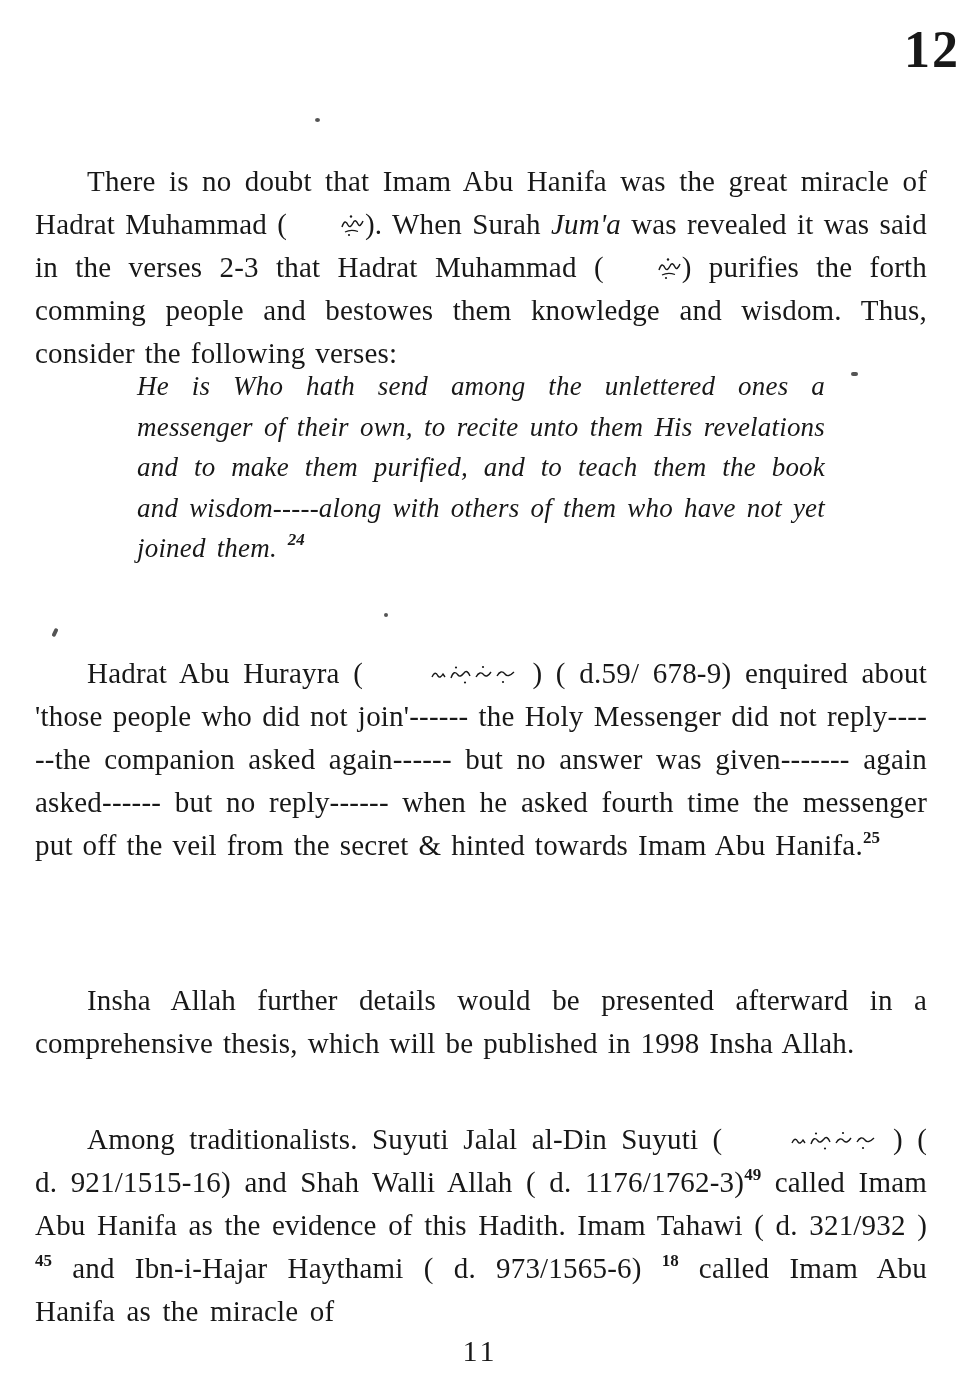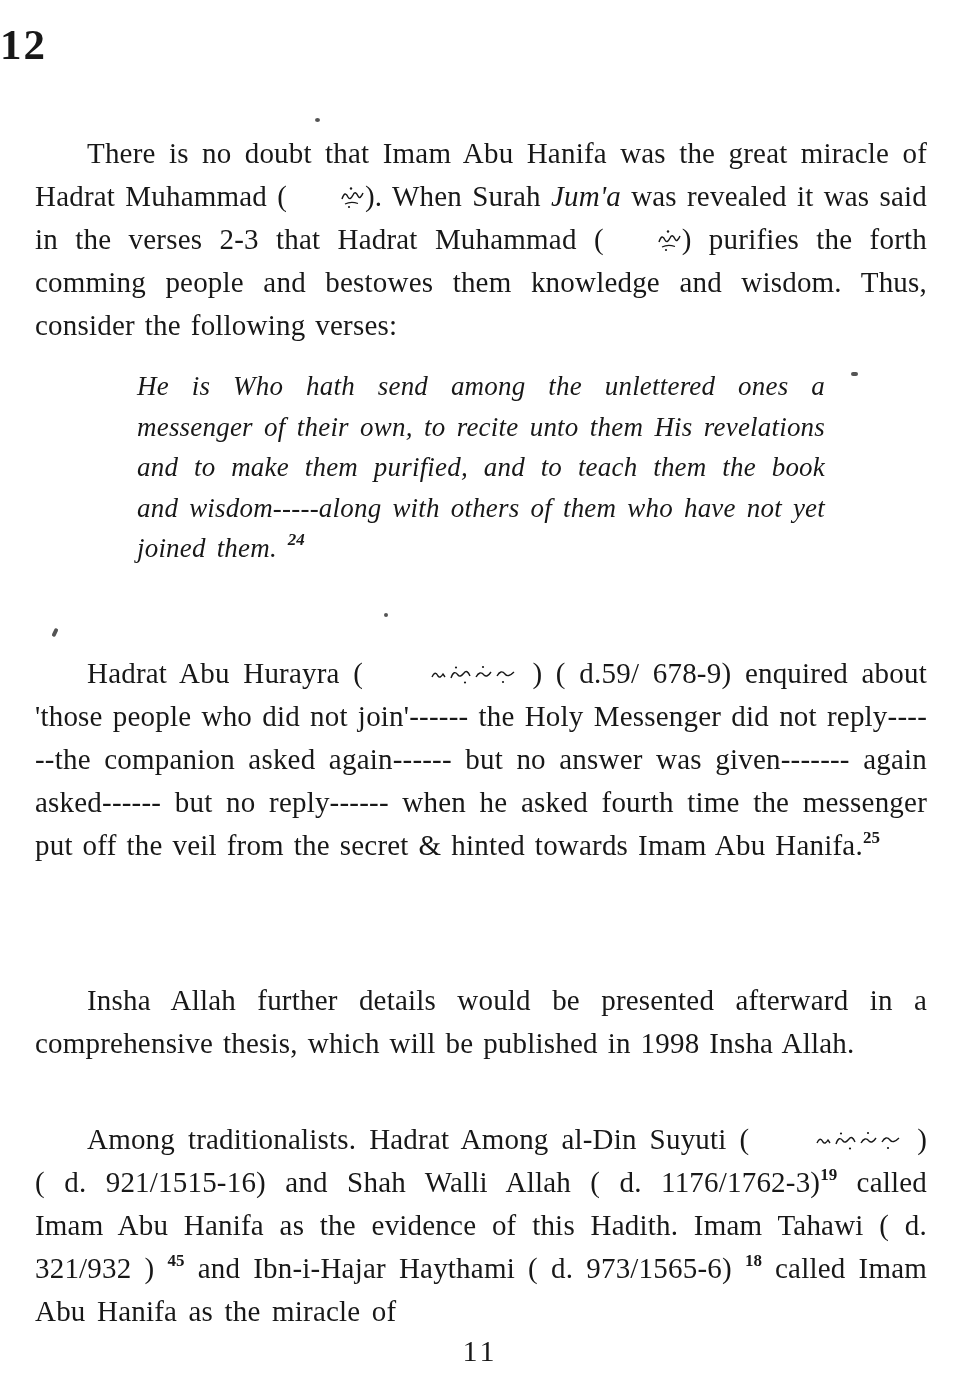--- a/index.html
+++ b/index.html
@@ -13,37 +13,37 @@
     background: #ffffff;
     color: #1a1a1a;
     font-family: "Liberation Serif", serif;
     overflow: hidden;
     filter: blur(0.3px) contrast(1.02);
   }
   .pageno-top {
     position: absolute;
     top: 20px; left: 0;
     width: 100%;
-    text-align: left;
-    font-size: 43px;
+    text-align: right;
+    font-size: 52px;
     font-weight: 700;
     letter-spacing: 2px;
   }
   .para {
     position: absolute;
     left: 35px;
     width: 892px;
     font-size: 29px;
     line-height: 43px;
     text-align: justify;
     text-indent: 52px;
     word-spacing: 2.5px;
     letter-spacing: 0.2px;
   }
-  #p1 { top: 132px; }
+  #p1 { top: 160px; }
   #p2 { top: 640px; margin-top: 12px; }
   #p3 { top: 979px; }
   #p4 { top: 1118px; word-spacing: 4px; }
   .quote {
     position: absolute;
     left: 137px;
     top: 366px;
     width: 688px;
     font-size: 27px;
     line-height: 40.5px;
@@ -116,26 +116,26 @@
           <path d="M47 13 Q51 6 55 11 Q58 14 62 8" fill="none" stroke="#1a1a1a" stroke-width="1.4"></path>
           <path d="M68 12 Q72 5 76 10 Q79 14 85 8" fill="none" stroke="#1a1a1a" stroke-width="1.4"></path>
           <circle cx="27" cy="3.5" r="1.1" fill="#1a1a1a"></circle>
           <circle cx="54" cy="3" r="1.1" fill="#1a1a1a"></circle>
           <circle cx="36" cy="18.5" r="1.1" fill="#1a1a1a"></circle>
           <circle cx="74" cy="18" r="1.1" fill="#1a1a1a"></circle>
         </svg></span><span> )  ( d.59/ 678-9) enquired about 'those people who did not join'------ the Holy Messenger did not reply------the companion asked again------ but no answer was given------- again asked------ but no reply------ when he asked fourth time the messenger put off the veil from the secret &amp; hinted towards Imam Abu Hanifa.</span><span class="sup">25</span></div>
 
   <div class="para" id="p3"><span>Insha Allah further details would be presented afterward in a comprehensive thesis, which will be published in 1998 Insha Allah.</span></div>
 
-  <div class="para" id="p4"><span>Among traditionalists. Hadrat Among al-Din Suyuti ( </span><span class="callig"><svg width="90" height="22" viewBox="0 0 90 22">
+  <div class="para" id="p4"><span>Among traditionalists. Suyuti Jalal al-Din Suyuti ( </span><span class="callig"><svg width="90" height="22" viewBox="0 0 90 22">
           <path d="M3 13 Q6 6 9 12 Q11 15 14 10 L16 13" fill="none" stroke="#1a1a1a" stroke-width="1.4"></path>
           <path d="M22 14 Q25 5 29 11 Q31 14 35 9 Q38 5 41 12" fill="none" stroke="#1a1a1a" stroke-width="1.4"></path>
           <path d="M47 13 Q51 6 55 11 Q58 14 62 8" fill="none" stroke="#1a1a1a" stroke-width="1.4"></path>
           <path d="M68 12 Q72 5 76 10 Q79 14 85 8" fill="none" stroke="#1a1a1a" stroke-width="1.4"></path>
           <circle cx="27" cy="3.5" r="1.1" fill="#1a1a1a"></circle>
           <circle cx="54" cy="3" r="1.1" fill="#1a1a1a"></circle>
           <circle cx="36" cy="18.5" r="1.1" fill="#1a1a1a"></circle>
           <circle cx="74" cy="18" r="1.1" fill="#1a1a1a"></circle>
-        </svg></span><span> ) ( d. 921/1515-16) and Shah Walli Allah ( d. 1176/1762-3)</span><span class="sup">19</span><span> called Imam Abu Hanifa as the evidence of this Hadith. Imam Tahawi ( d. 321/932 ) </span><span class="sup">45</span><span> and Ibn-i-Hajar Haythami ( d. 973/1565-6) </span><span class="sup">18</span><span> called Imam Abu Hanifa as the miracle of</span></div>
+        </svg></span><span> ) ( d. 921/1515-16) and Shah Walli Allah ( d. 1176/1762-3)</span><span class="sup">49</span><span> called Imam Abu Hanifa as the evidence of this Hadith. Imam Tahawi ( d. 321/932 ) </span><span class="sup">45</span><span> and Ibn-i-Hajar Haythami ( d. 973/1565-6) </span><span class="sup">18</span><span> called Imam Abu Hanifa as the miracle of</span></div>
 
   <div class="pageno-bottom">11</div>
 
 </div>
 
 </body></html>

